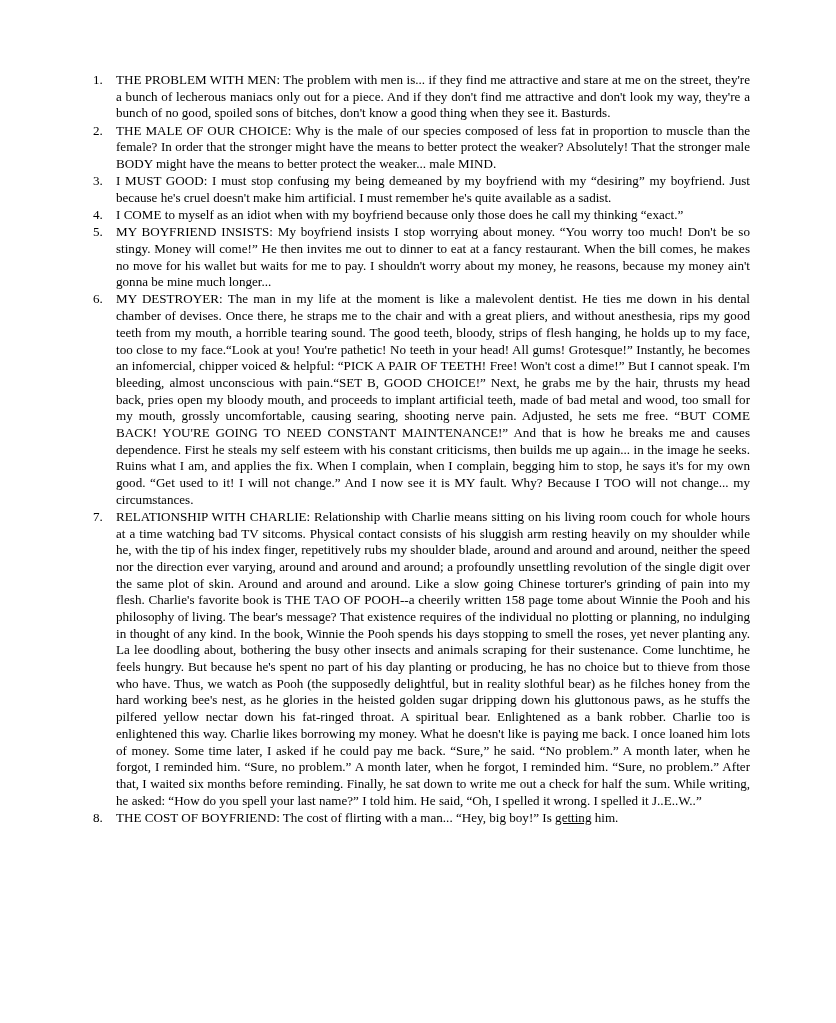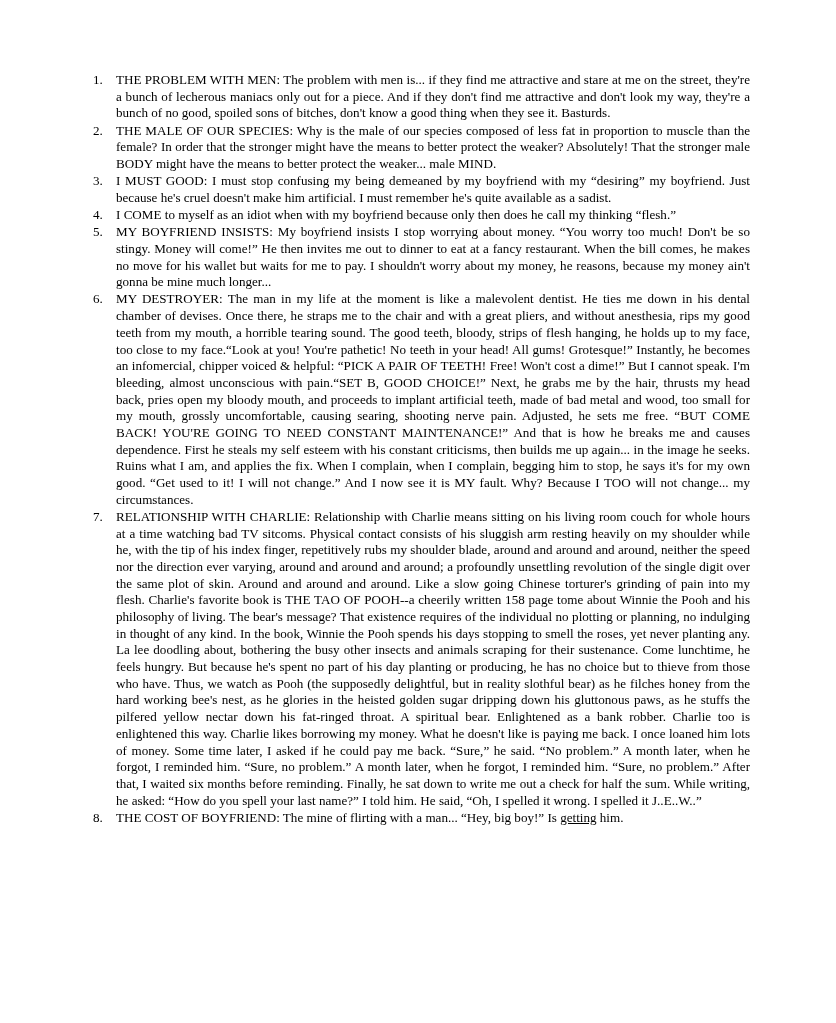--- a/index.html
+++ b/index.html
@@ -50,41 +50,41 @@
 <body>
 
 <div class="page">
   <ol class="entry-list">
 
     <li>
       <span class="entry-title">THE PROBLEM WITH MEN:</span><span class="entry-body"> The problem with men is... if they find me attractive and stare at me on the street, they're a bunch of lecherous maniacs only out for a piece. And if they don't find me attractive and don't look my way, they're a bunch of no good, spoiled sons of bitches, don't know a good thing when they see it. Basturds.</span>
     </li>
 
     <li>
-      <span class="entry-title">THE MALE OF OUR SPECIES:</span><span class="entry-body"> Why is the male of our species composed of less fat in proportion to muscle than the female? In order that the stronger might have the means to better protect the weaker? Absolutely! That the stronger male BODY might have the means to better protect the weaker... male MIND.</span>
+      <span class="entry-title">THE MALE OF OUR CHOICE:</span><span class="entry-body"> Why is the male of our species composed of less fat in proportion to muscle than the female? In order that the stronger might have the means to better protect the weaker? Absolutely! That the stronger male BODY might have the means to better protect the weaker... male MIND.</span>
     </li>
 
     <li>
       <span class="entry-title">I MUST GOOD:</span><span class="entry-body"> I must stop confusing my being demeaned by my boyfriend with my “desiring” my boyfriend. Just because he's cruel doesn't make him artificial. I must remember he's quite available as a sadist.</span>
     </li>
 
     <li>
-      <span class="entry-title">I COME</span><span class="entry-body"> to myself as an idiot when with my boyfriend because only then does he call my thinking “flesh.”</span>
+      <span class="entry-title">I COME</span><span class="entry-body"> to myself as an idiot when with my boyfriend because only those does he call my thinking “exact.”</span>
     </li>
 
     <li>
       <span class="entry-title">MY BOYFRIEND INSISTS:</span><span class="entry-body"> My boyfriend insists I stop worrying about money. “You worry too much! Don't be so stingy. Money will come!” He then invites me out to dinner to eat at a fancy restaurant. When the bill comes, he makes no move for his wallet but waits for me to pay. I shouldn't worry about my money, he reasons, because my money ain't gonna be mine much longer...</span>
     </li>
 
     <li>
       <span class="entry-title">MY DESTROYER:</span><span class="entry-body"> The man in my life at the moment is like a malevolent dentist. He ties me down in his dental chamber of devises. Once there, he straps me to the chair and with a great pliers, and without anesthesia, rips my good teeth from my mouth, a horrible tearing sound. The good teeth, bloody, strips of flesh hanging, he holds up to my face, too close to my face.“Look at you! You're pathetic! No teeth in your head! All gums! Grotesque!” Instantly, he becomes an infomercial, chipper voiced &amp; helpful: “PICK A PAIR OF TEETH! Free! Won't cost a dime!” But I cannot speak. I'm bleeding, almost unconscious with pain.“SET B, GOOD CHOICE!” Next, he grabs me by the hair, thrusts my head back, pries open my bloody mouth, and proceeds to implant artificial teeth, made of bad metal and wood, too small for my mouth, grossly uncomfortable, causing searing, shooting nerve pain. Adjusted, he sets me free. “BUT COME BACK! YOU'RE GOING TO NEED CONSTANT MAINTENANCE!” And that is how he breaks me and causes dependence. First he steals my self esteem with his constant criticisms, then builds me up again... in the image he seeks. Ruins what I am, and applies the fix. When I complain, when I complain, begging him to stop, he says it's for my own good. “Get used to it! I will not change.” And I now see it is MY fault. Why? Because I TOO will not change... my circumstances.</span>
     </li>
 
     <li>
       <span class="entry-title">RELATIONSHIP WITH CHARLIE:</span><span class="entry-body"> Relationship with Charlie means sitting on his living room couch for whole hours at a time watching bad TV sitcoms. Physical contact consists of his sluggish arm resting heavily on my shoulder while he, with the tip of his index finger, repetitively rubs my shoulder blade, around and around and around, neither the speed nor the direction ever varying, around and around and around; a profoundly unsettling revolution of the single digit over the same plot of skin. Around and around and around. Like a slow going Chinese torturer's grinding of pain into my flesh. Charlie's favorite book is THE TAO OF POOH--a cheerily written 158 page tome about Winnie the Pooh and his philosophy of living. The bear's message? That existence requires of the individual no plotting or planning, no indulging in thought of any kind. In the book, Winnie the Pooh spends his days stopping to smell the roses, yet never planting any. La lee doodling about, bothering the busy other insects and animals scraping for their sustenance. Come lunchtime, he feels hungry. But because he's spent no part of his day planting or producing, he has no choice but to thieve from those who have. Thus, we watch as Pooh (the supposedly delightful, but in reality slothful bear) as he filches honey from the hard working bee's nest, as he glories in the heisted golden sugar dripping down his gluttonous paws, as he stuffs the pilfered yellow nectar down his fat-ringed throat. A spiritual bear. Enlightened as a bank robber. Charlie too is enlightened this way. Charlie likes borrowing my money. What he doesn't like is paying me back. I once loaned him lots of money. Some time later, I asked if he could pay me back. “Sure,” he said. “No problem.” A month later, when he forgot, I reminded him. “Sure, no problem.” A month later, when he forgot, I reminded him. “Sure, no problem.” After that, I waited six months before reminding. Finally, he sat down to write me out a check for half the sum. While writing, he asked: “How do you spell your last name?” I told him. He said, “Oh, I spelled it wrong. I spelled it J..E..W..”</span>
     </li>
 
     <li>
-      <span class="entry-title">THE COST OF BOYFRIEND:</span><span class="entry-body"> The mine of flirting with a man... “Hey, big boy!” Is </span><span class="underline">getting</span><span class="entry-body"> him.</span>
+      <span class="entry-title">THE COST OF BOYFRIEND:</span><span class="entry-body"> The cost of flirting with a man... “Hey, big boy!” Is </span><span class="underline">getting</span><span class="entry-body"> him.</span>
     </li>
 
   </ol>
 </div>
 
 </body></html>

